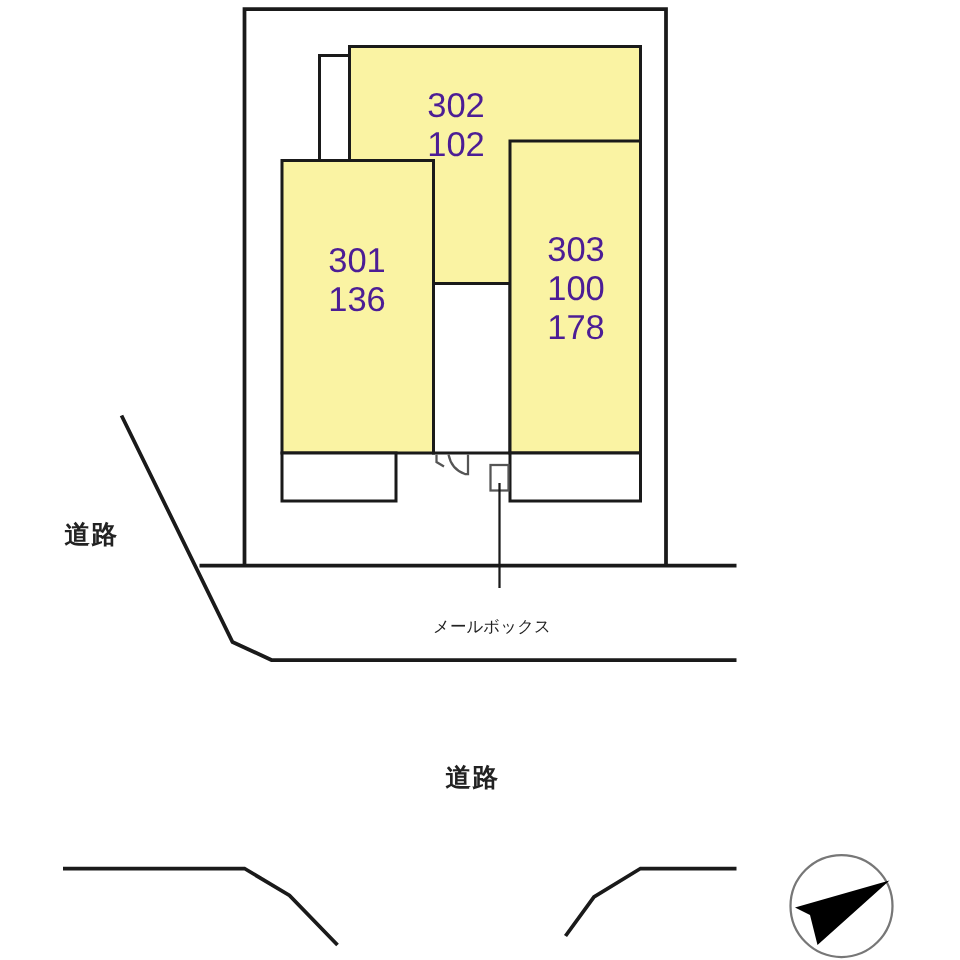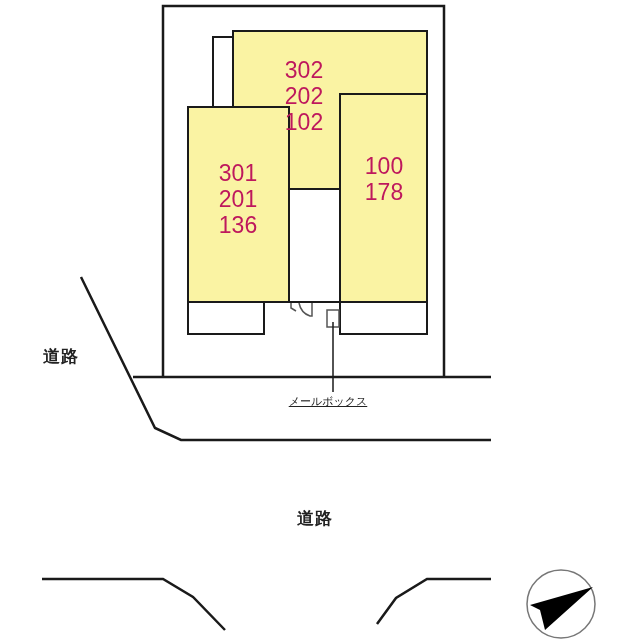--- a/index.html
+++ b/index.html
@@ -1,18 +1,18 @@
 <!DOCTYPE html>
 <html><head>
 <meta charset="utf-8">
 <style>
   html, body { margin:0; padding:0; background:#ffffff; }
   body { width:640px; height:640px; position:relative; overflow:hidden; font-family:"DejaVu Sans", sans-serif; }
   svg { position:absolute; left:0; top:0; }
-  .unit-label { position:absolute; text-align:center; font-family:"Liberation Sans", sans-serif; font-size:23px; line-height:26px; color:#be185d; }
+  .unit-label { position:absolute; text-align:center; font-family:"Liberation Sans", sans-serif; font-size:23px; line-height:26px; color:#4c1d95; }
   .road-label { position:absolute; font-family:"DejaVu Sans", sans-serif; font-size:17px; color:#222; font-weight:bold; letter-spacing:1px; }
   .mail-label { position:absolute; text-align:center; font-family:"DejaVu Sans", sans-serif; font-size:12px; line-height:16px; color:#222; width:120px; }
 </style>
 </head>
 <body>
 
 <svg width="640" height="640" viewBox="0 0 640 640">
 
   <polyline points="163,377 163,6 444,6 444,377" fill="none" stroke="#1a1a1a" stroke-width="2.5"></polyline>
 
@@ -44,31 +44,30 @@
   <line x1="333" y1="322" x2="333" y2="392" stroke="#1a1a1a" stroke-width="1.5"></line>
 
   <g>
     <circle cx="561" cy="604" r="34" fill="#ffffff" stroke="#777" stroke-width="1.5"></circle>
     <polygon points="593,587 530,605 540,610 545,630" fill="#000000"></polygon>
   </g>
 </svg>
 
 <div class="unit-label" style="left:200px; top:160px; width:76px;">
   <div>301</div>
-  <div>201</div>
   <div>136</div>
 </div>
 <div class="unit-label" style="left:266px; top:57px; width:76px;">
   <div>302</div>
-  <div>202</div>
   <div>102</div>
 </div>
 <div class="unit-label" style="left:345px; top:153px; width:78px;">
+  <div>303</div>
   <div>100</div>
   <div>178</div>
 </div>
 
 <div class="road-label" style="left:43px; top:345px;">道路</div>
 <div class="road-label" style="left:297px; top:507px;">道路</div>
 
-<div class="mail-label" style="left:268px; top:394px;text-decoration:underline;">
+<div class="mail-label" style="left:268px; top:410px;">
   <div style="font-size:11px;">メールボックス</div>
 </div>
 
 </body></html>

